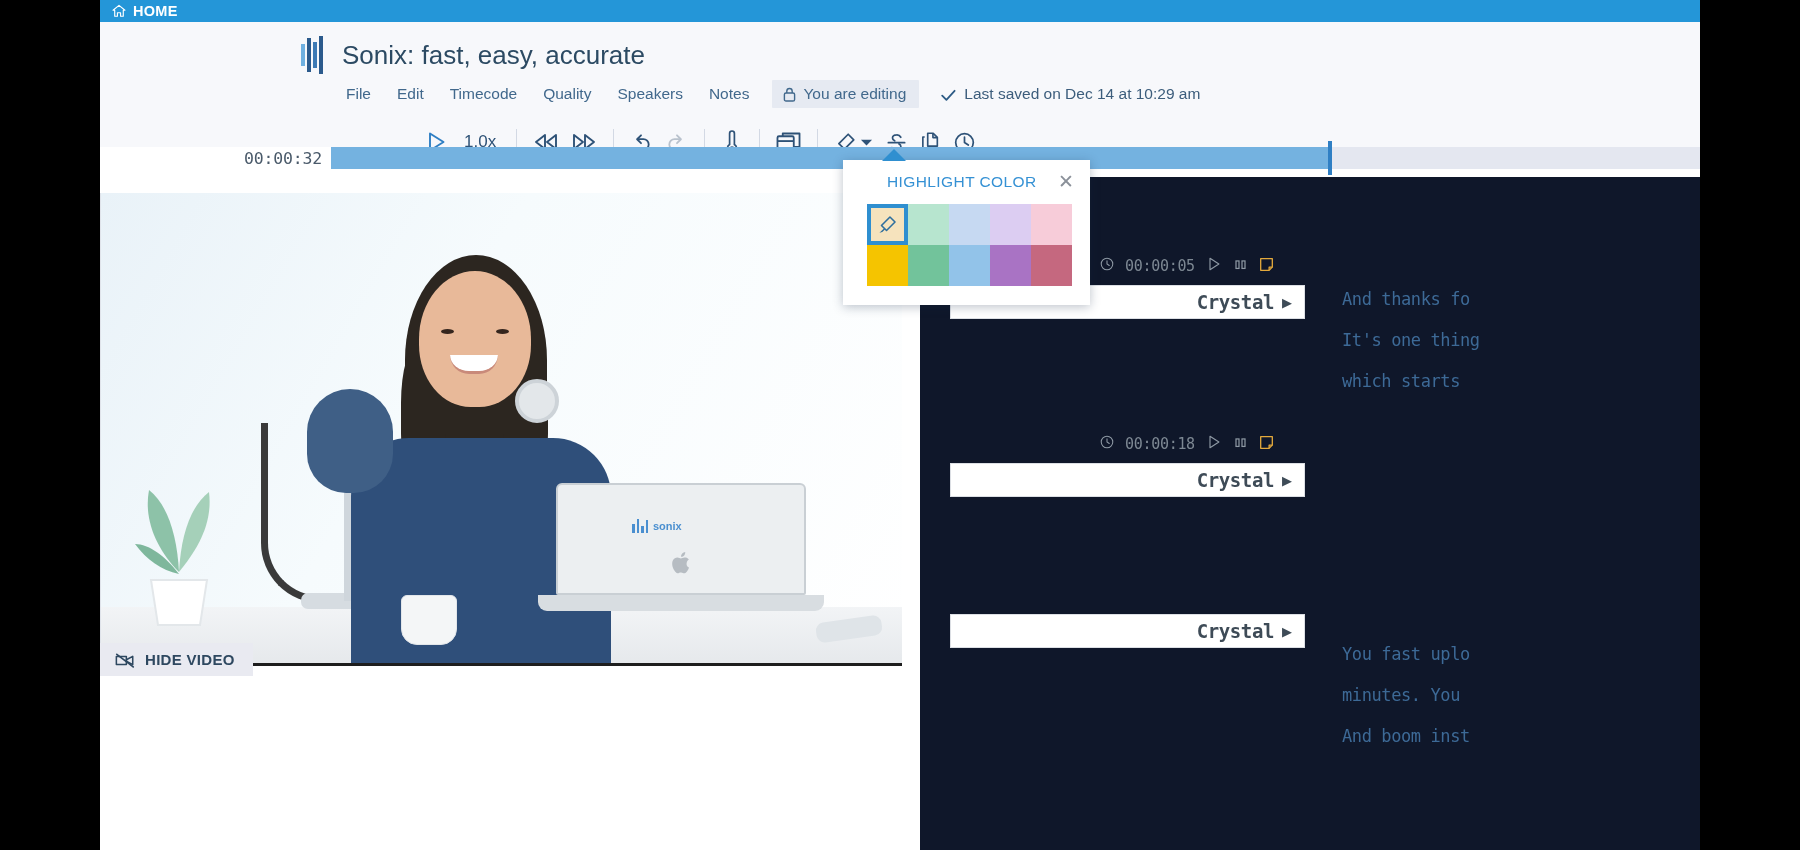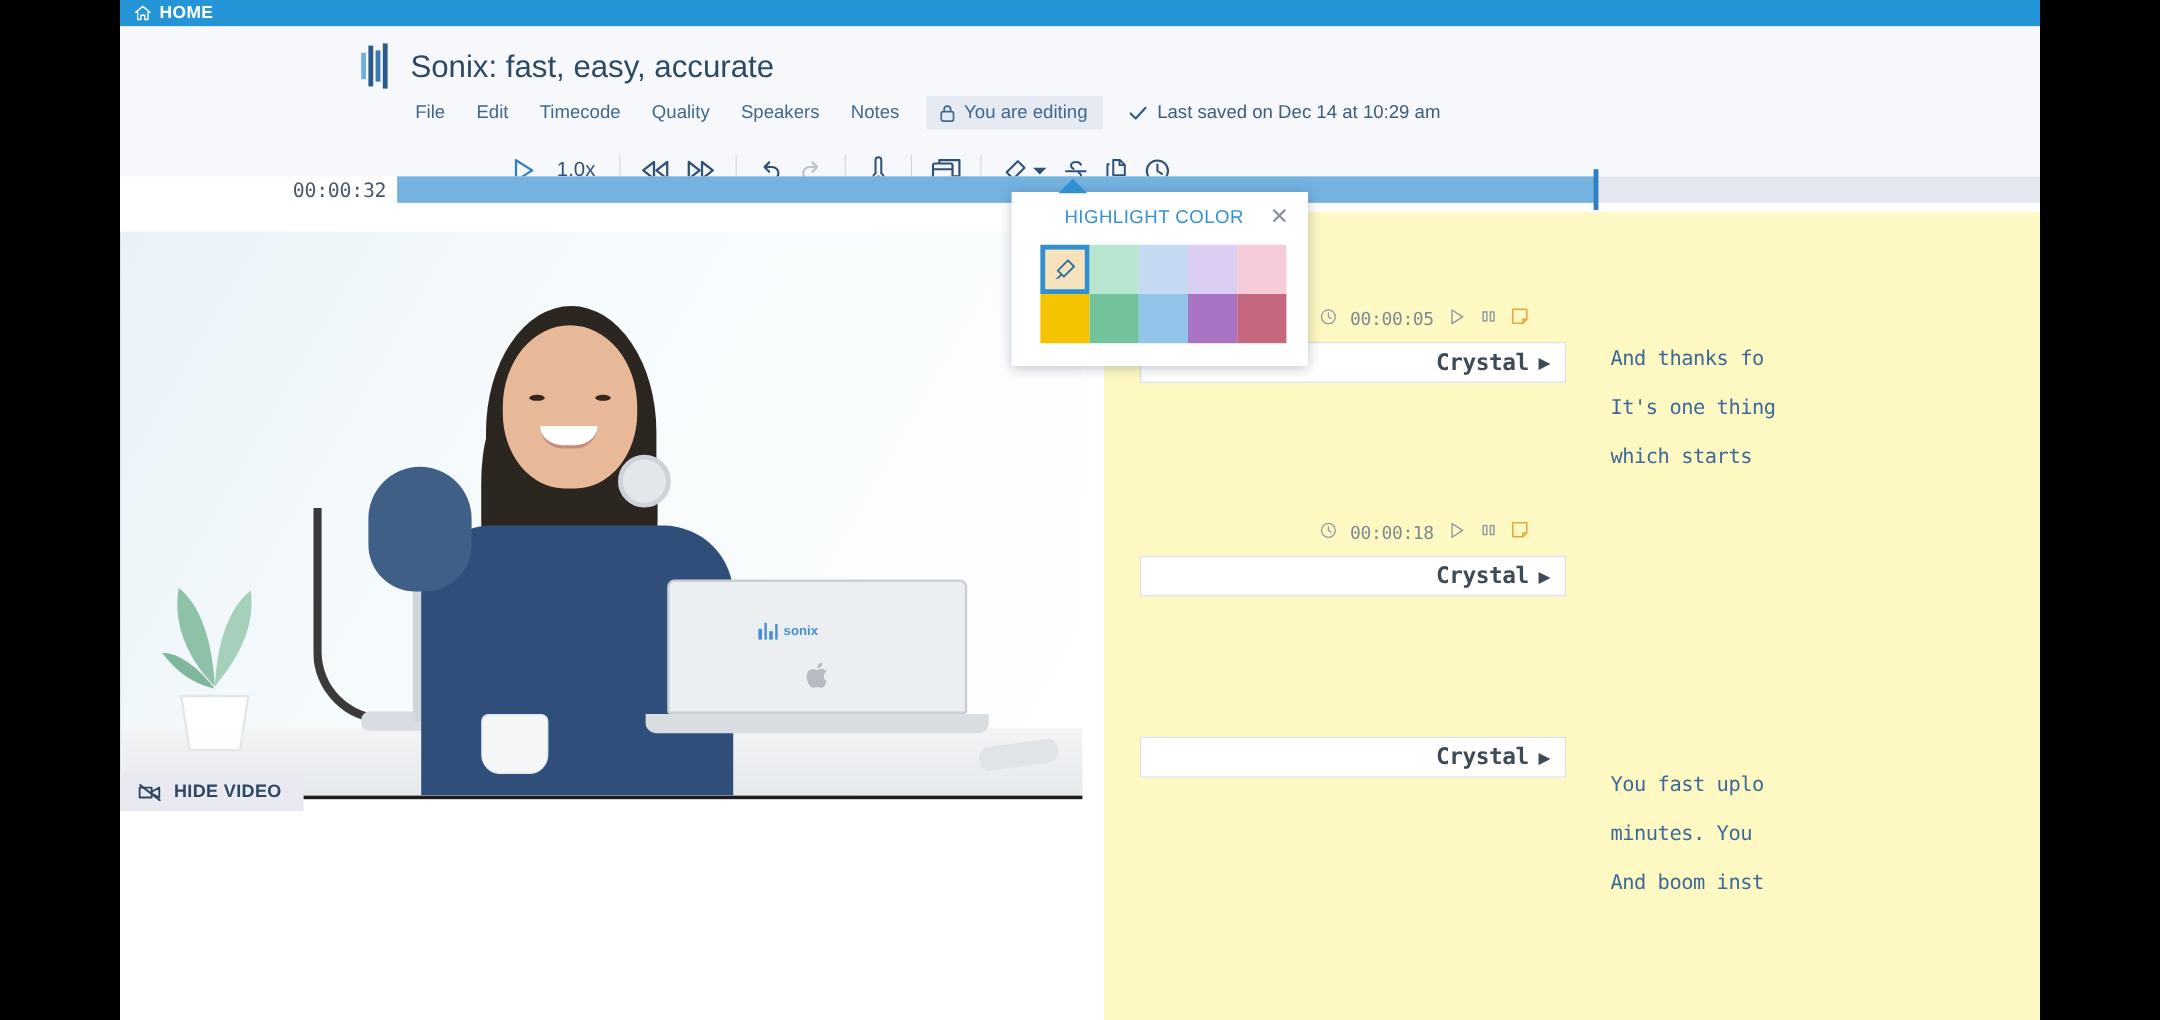--- a/index.html
+++ b/index.html
@@ -266,21 +266,21 @@
     background: #e9eaf1; padding: 8px 18px 8px 15px;
     color: #2e4860; font-size: 15px; font-weight: 600;
     letter-spacing: .3px; cursor: pointer;
   }
   .hide-video-btn svg { display: block; }
 
   
   .transcript {
     position: absolute; left: 820px; top: 0;
     width: 780px; height: 673px;
-    background: #fef9c3; overflow: hidden;
+    background: #0f172a; overflow: hidden;
   }
   .tr-block { position: absolute; left: 0; width: 780px; }
   .tr-meta {
     display: flex; align-items: center; gap: 11px;
     justify-content: flex-start;
     padding-left: 180px;
     height: 26px;
   }
   .tr-time {
     font-family: "DejaVu Sans Mono", monospace;

